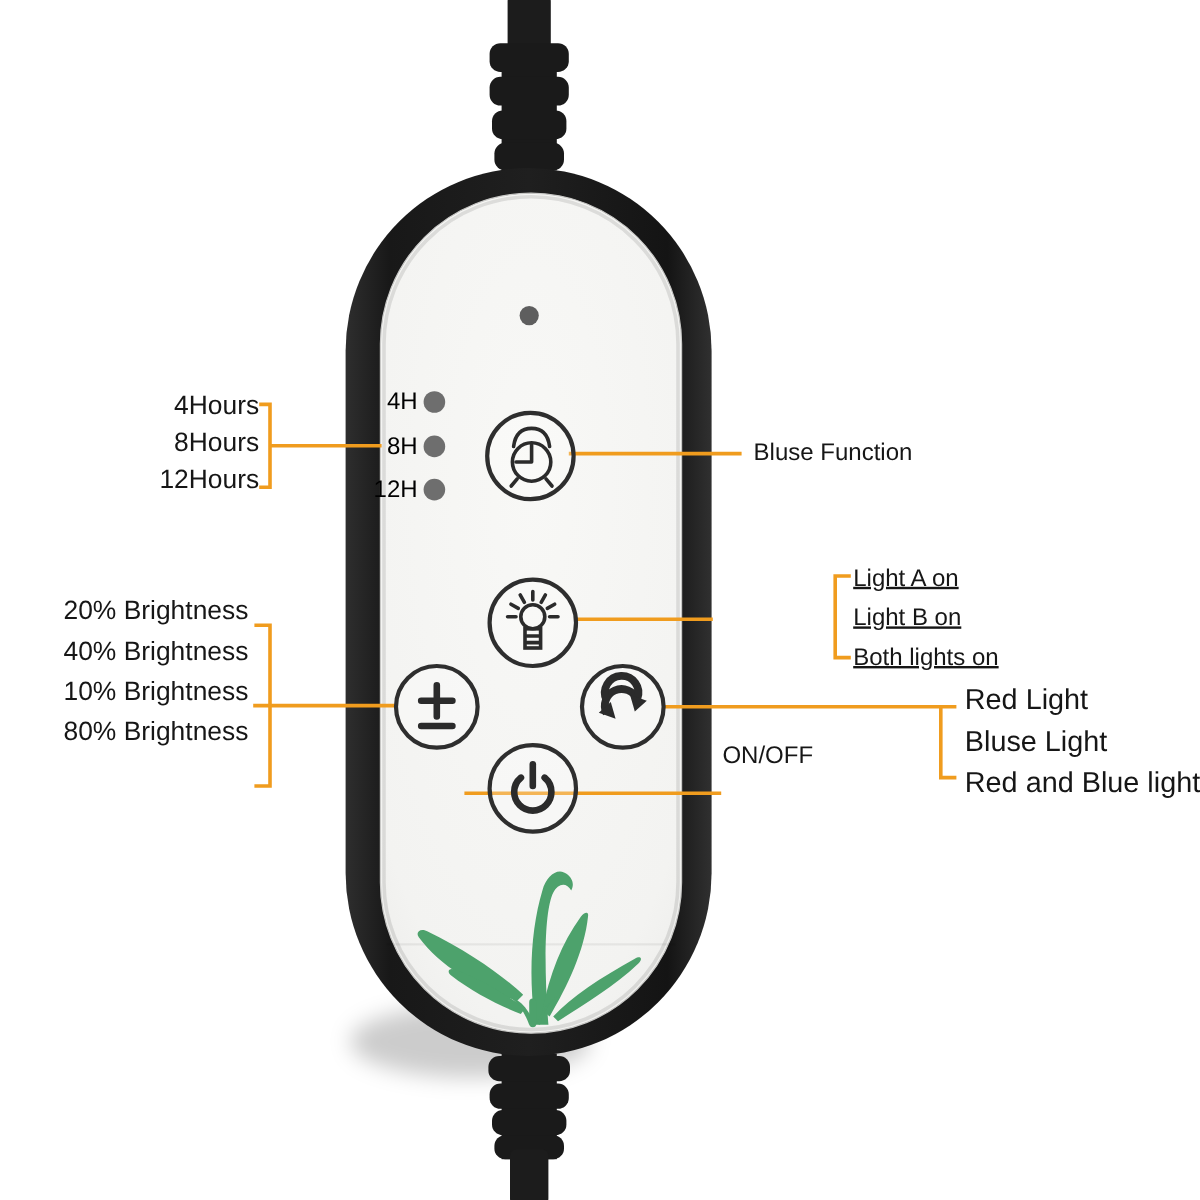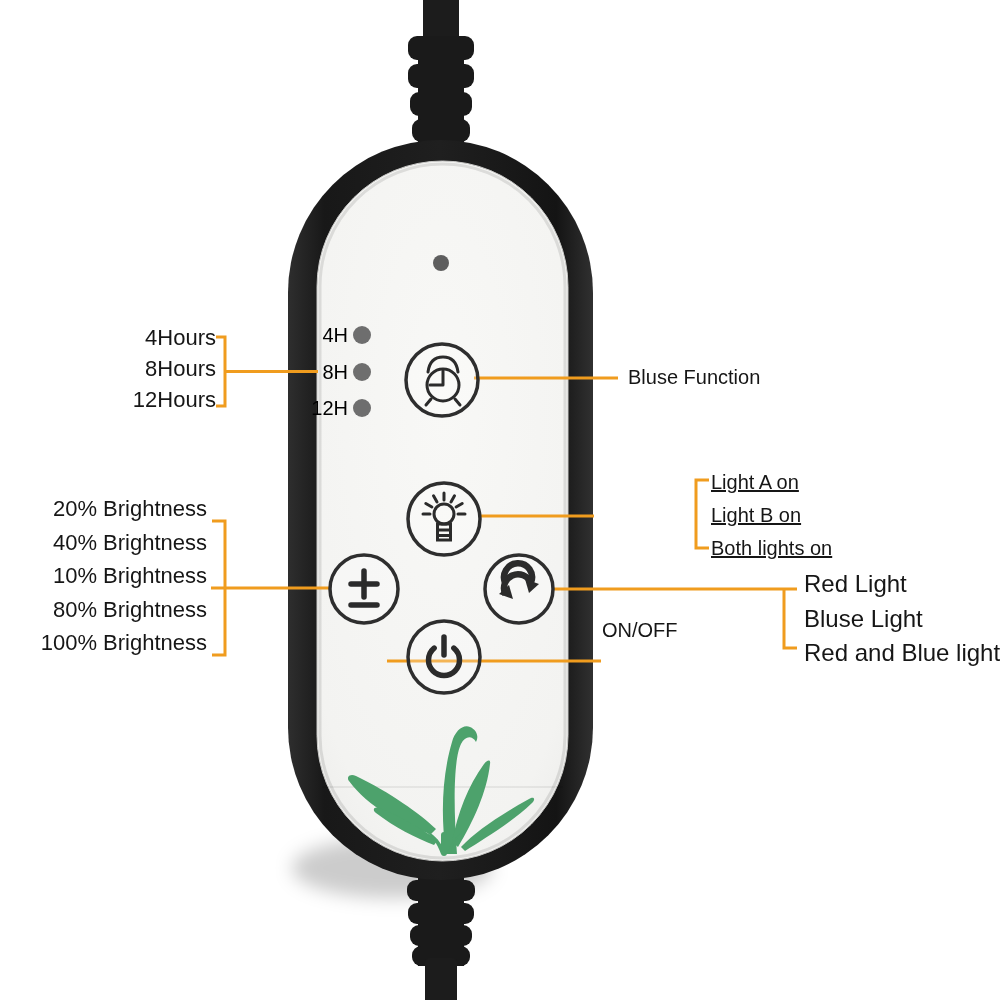--- a/index.html
+++ b/index.html
@@ -158,21 +158,20 @@
     <span class="row">4Hours</span>
     <span class="row">8Hours</span>
     <span class="row">12Hours</span>
   </div>
 
   <div class="ann grp-brightness">
     <span class="row">20% Brightness</span>
     <span class="row">40% Brightness</span>
     <span class="row">10% Brightness</span>
     <span class="row">80% Brightness</span>
-    <span class="row">100% Brightness</span>
   </div>
 
   <div class="ann grp-channels">
     <span class="row">4H</span>
     <span class="row">8H</span>
     <span class="row">12H</span>
   </div>
 
   <div class="ann lbl-timing">Bluse Function</div>
 

